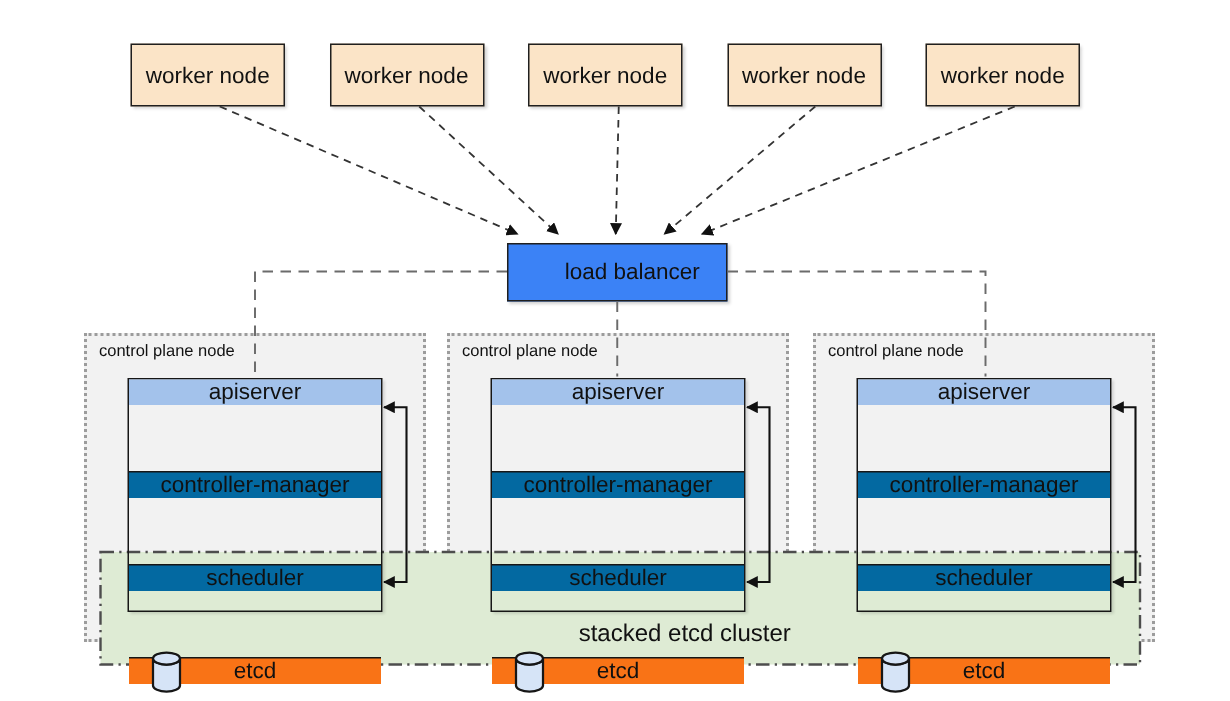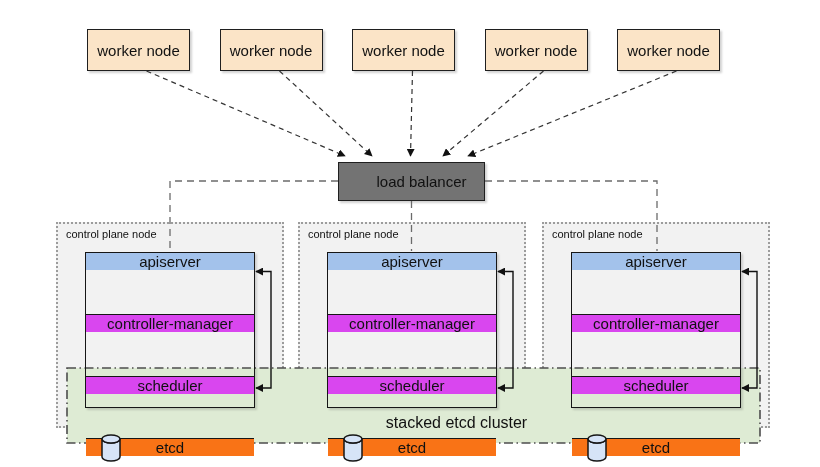--- a/index.html
+++ b/index.html
@@ -7,21 +7,21 @@
     position:relative;width:820px;height:467px;background:#ffffff;overflow:hidden;
     font-family:"Liberation Sans","DejaVu Sans",sans-serif;color:#111;
   }
   .box{position:absolute;box-sizing:border-box;display:flex;align-items:center;justify-content:center;}
   .worker{
     top:29px;width:103px;height:42px;background:#FBE4C7;border:1.4px solid #1f1f1f;
     font-size:15px;box-shadow:1.5px 1.5px 2px rgba(0,0,0,0.18);z-index:3;
   }
   .w0{left:87px}.w1{left:219.5px}.w2{left:352px}.w3{left:484.5px}.w4{left:617px}
   .lb{
-    left:338px;top:162px;width:147px;height:39px;background:#737373;border:1.4px solid #1f1f1f;
+    left:338px;top:162px;width:147px;height:39px;background:#3b82f6;border:1.4px solid #1f1f1f;
     font-size:15px;box-shadow:1.5px 1.5px 2px rgba(0,0,0,0.18);z-index:3;padding-left:20px;
   }
   .cp{
     position:absolute;top:222px;width:228px;height:206px;box-sizing:border-box;
     background:#F2F2F2;border:2px dotted #9c9c9c;z-index:1;
   }
   .cp0{left:56px}.cp1{left:298px}.cp2{left:542px}
   .cp-label{position:absolute;top:4px;left:8px;font-size:11px;color:#111;}
   .underlay,.overlay{position:absolute;left:0;top:0;width:820px;height:467px;}
   .underlay{z-index:2;}
@@ -30,21 +30,21 @@
     position:absolute;top:252px;width:170px;height:156px;box-sizing:border-box;
     border:1.4px solid #161616;display:flex;flex-direction:column;z-index:3;
     box-shadow:1.5px 1.5px 2px rgba(0,0,0,0.15);
     gap:44px;
   }
   .s0{left:85px}.s1{left:327px}.s2{left:571px}
   .row{flex:1 1 0;box-sizing:border-box;display:flex;align-items:center;justify-content:center;
        font-size:15px;position:relative;}
   .row+.row{border-top:1.4px solid #161616;}
   .row-apiserver{background:#A3C2EB;}
-  .row-mid{background:#d946ef;}
+  .row-mid{background:#0369a1;}
   .row-etcd{background:#f97316;}
   .cyl{position:absolute;left:14px;top:50%;transform:translateY(-50%);}
   .band-label{
     position:absolute;left:67px;top:414px;width:779px;text-align:center;
     font-size:16px;color:#111;z-index:3;
   }
 </style>
 </head>
 <body>
 

